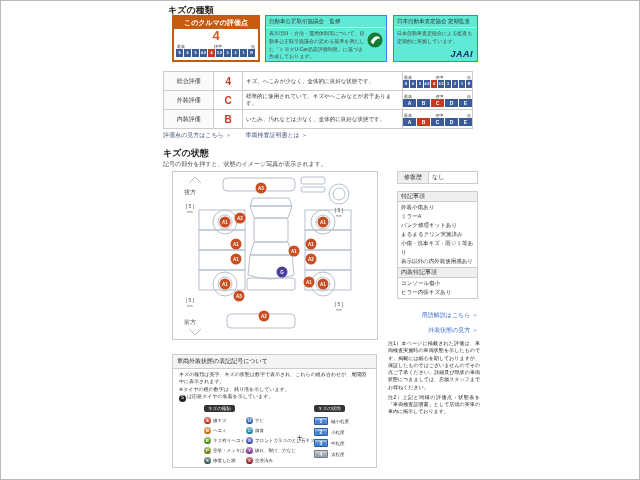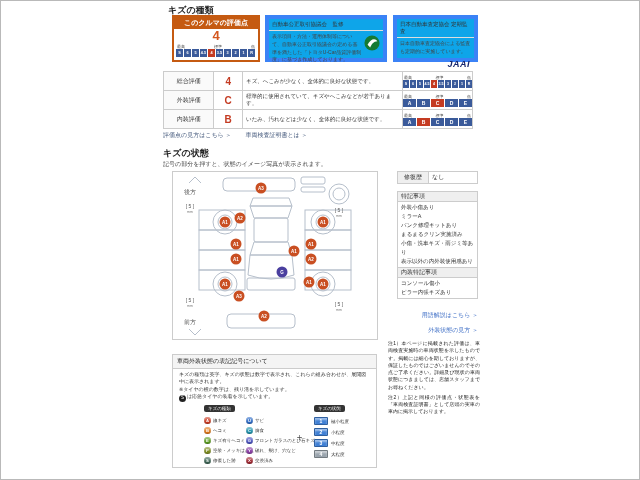--- a/index.html
+++ b/index.html
@@ -5,21 +5,21 @@
   html,body{margin:0;padding:0;}
   body{width:640px;height:480px;background:#fff;font-family:"Liberation Sans","DejaVu Sans",sans-serif;color:#333;position:relative;overflow:hidden;}
   .frame{position:absolute;left:0;top:0;width:638px;height:478px;border:1px solid #b9b9b9;}
   .abs{position:absolute;}
   
   .page-title{left:168px;top:4px;font-size:9px;font-weight:bold;color:#222;}
   
   .score-box{left:172px;top:15px;width:88px;height:47px;border:2px solid #c55a11;background:#fff;box-sizing:border-box;}
   .score-box .hd{background:#c55a11;color:#fff;font-size:7px;font-weight:bold;text-align:center;line-height:12px;height:12px;}
   .score-box .val{color:#d4571e;font-size:13px;font-weight:bold;text-align:center;line-height:14px;}
-  .info-box{border:4px solid #3b82f6;background:#0ea5e9;box-sizing:border-box;}
+  .info-box{border:1px solid #3b82f6;background:#5eead4;box-sizing:border-box;}
   .sup-box{left:265px;top:15px;width:122px;height:47px;}
   .aud-box{left:393px;top:15px;width:85px;height:47px;}
   .info-box .hd{font-size:5.5px;color:#333;padding:2px 3px;border-bottom:1px solid #ddd;}
   .info-box .bd{font-size:5px;line-height:1.55;padding:2px 3px;color:#444;}
   .sup-mark{float:right;margin:2px 0 0 2px;}
   .jaai{font-style:italic;font-weight:bold;color:#15266e;font-size:9px;letter-spacing:.5px;text-align:right;padding:1px 4px 0 0;}
   
   .scale{display:inline-block;}
   .scale-labels{display:flex;justify-content:space-between;font-size:4px;color:#555;line-height:5px;padding:0 1px;}
   .scale-cells{display:flex;gap:1px;}

